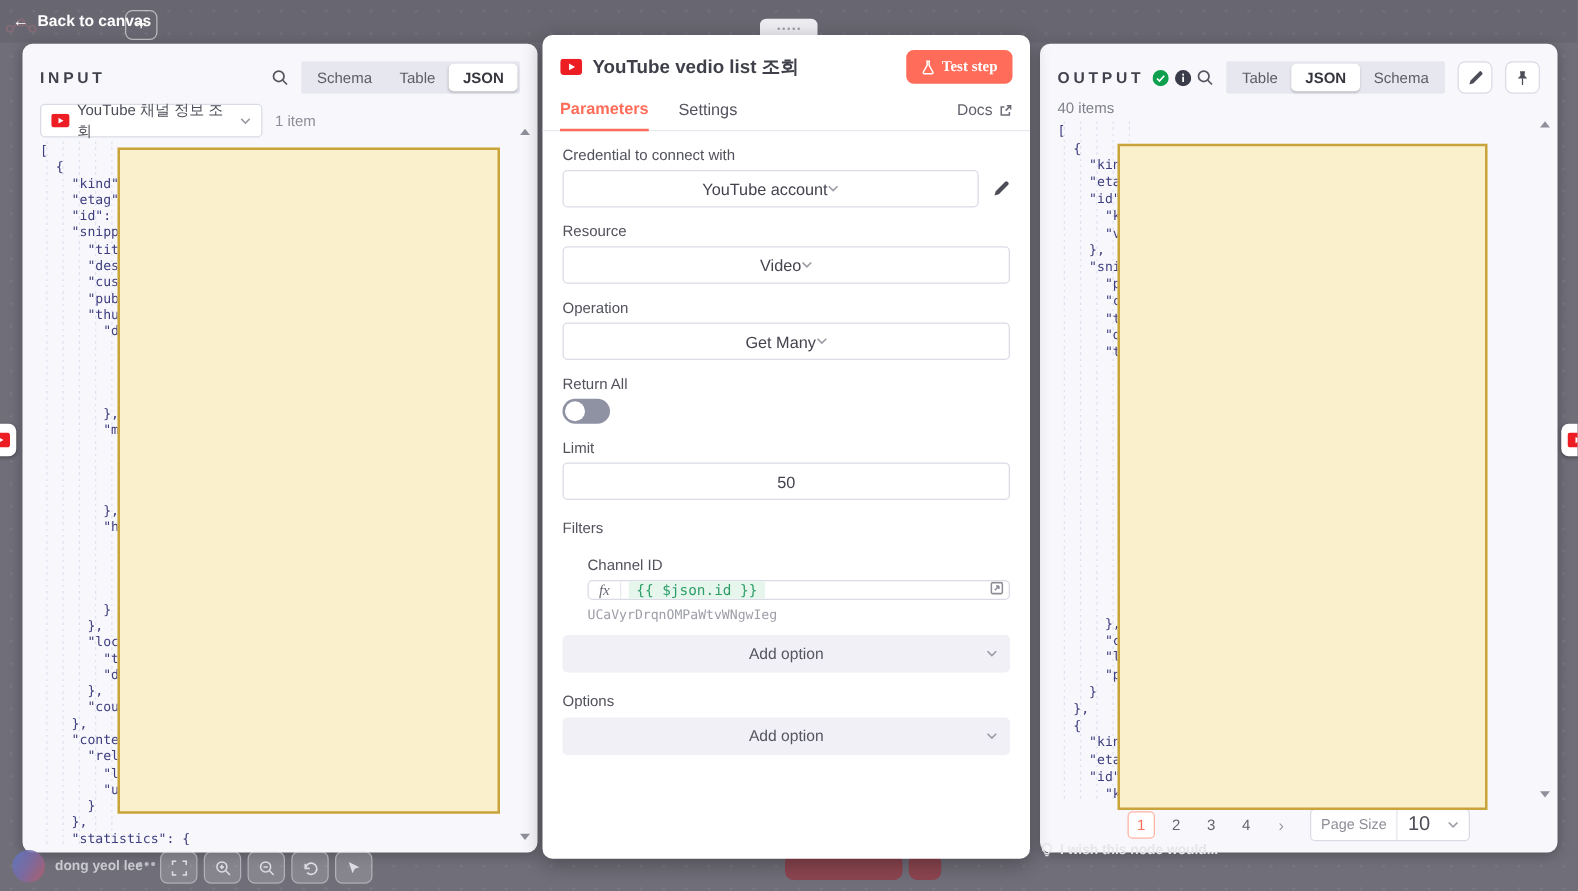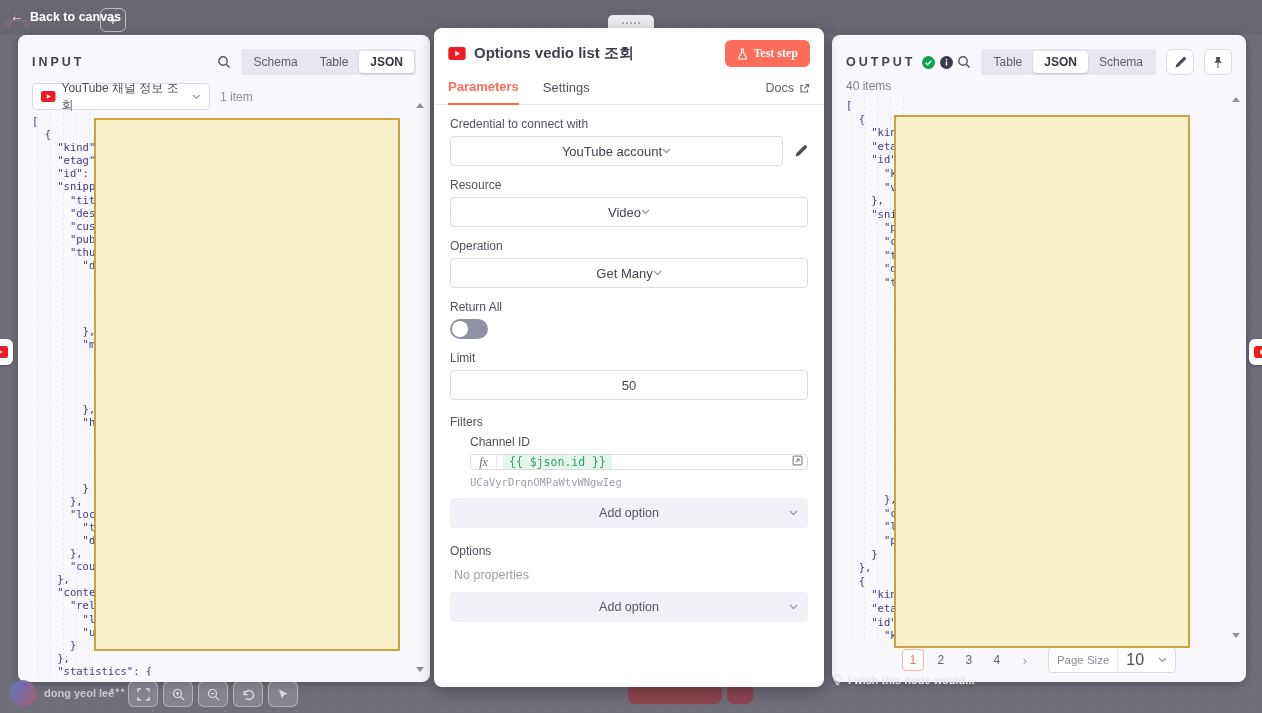--- a/index.html
+++ b/index.html
@@ -248,21 +248,21 @@
 <div class="drag-handle">
     <div class="dots"></div>
   </div>
 
 <div class="dialog">
   <div class="dlg-header">
     <svg width="18" height="13" viewBox="0 0 16 12">
         <rect width="16" height="12" rx="2.5" fill="#ed1d24"></rect>
         <path d="M6.4 3.5v5l4.4-2.5z" fill="#fff"></path>
       </svg>
-    <span class="dlg-title">Options vedio list 조회</span>
+    <span class="dlg-title">YouTube vedio list 조회</span>
     <div class="test-btn">
       <svg width="11" height="12" viewBox="0 0 11 12" fill="none" stroke="#fff" stroke-width="1.2">
           <path d="M4 1h3M4.7 1v3.2L1.6 9.8A1 1 0 0 0 2.5 11h6a1 1 0 0 0 .9-1.2L6.3 4.2V1"></path>
         </svg>
       <span>Test step</span>
     </div>
   </div>
   <div class="dlg-tabs">
     <div class="dlg-tab active">Parameters</div>
     <div class="dlg-tab">Settings</div>
@@ -308,42 +308,41 @@
         <div class="knob"></div>
       </div>
 
     <label class="fld-label">Limit</label>
     <div class="text-input">
       <span>50</span>
     </div>
 
     <label class="fld-label" style="margin-top:15px;">Filters</label>
     <div class="sub">
-      <label class="fld-label" style="margin-top:6px;">Channel ID</label>
+      <label class="fld-label" style="margin-top:16px;">Channel ID</label>
       <div class="expr-row">
         <div class="fx-cell">fx</div>
         <div class="expr-val">
             <span class="expr-chip">{{ $json.id }}</span>
           </div>
         <svg class="expr-expand" width="11" height="11" viewBox="0 0 10 10" fill="none" stroke="#8b8c96" stroke-width="1.1">
             <rect x="1" y="1" width="8" height="8" rx="1"></rect>
             <path d="M3.5 6.5L6.5 3.5M6.5 3.5H4.4M6.5 3.5v2.1"></path>
           </svg>
       </div>
       <div class="resolved">UCaVyrDrqnOMPaWtvWNgwIeg</div>
     </div>
     <div class="add-option">
       <span>Add option</span>
       <svg class="chev" width="9" height="6" viewBox="0 0 9 6" fill="none" stroke="#9b9ca6" stroke-width="1.3">
           <path d="M1 1l3.5 3.5L8 1"></path>
         </svg>
     </div>
 
     <label class="fld-label" style="margin-top:16px;">Options</label>
-    <div class="no-props">No properties</div>
     <div class="add-option">
       <span>Add option</span>
       <svg class="chev" width="9" height="6" viewBox="0 0 9 6" fill="none" stroke="#9b9ca6" stroke-width="1.3">
           <path d="M1 1l3.5 3.5L8 1"></path>
         </svg>
     </div>
   </div>
 </div>
 
 <div class="panel output-panel">

